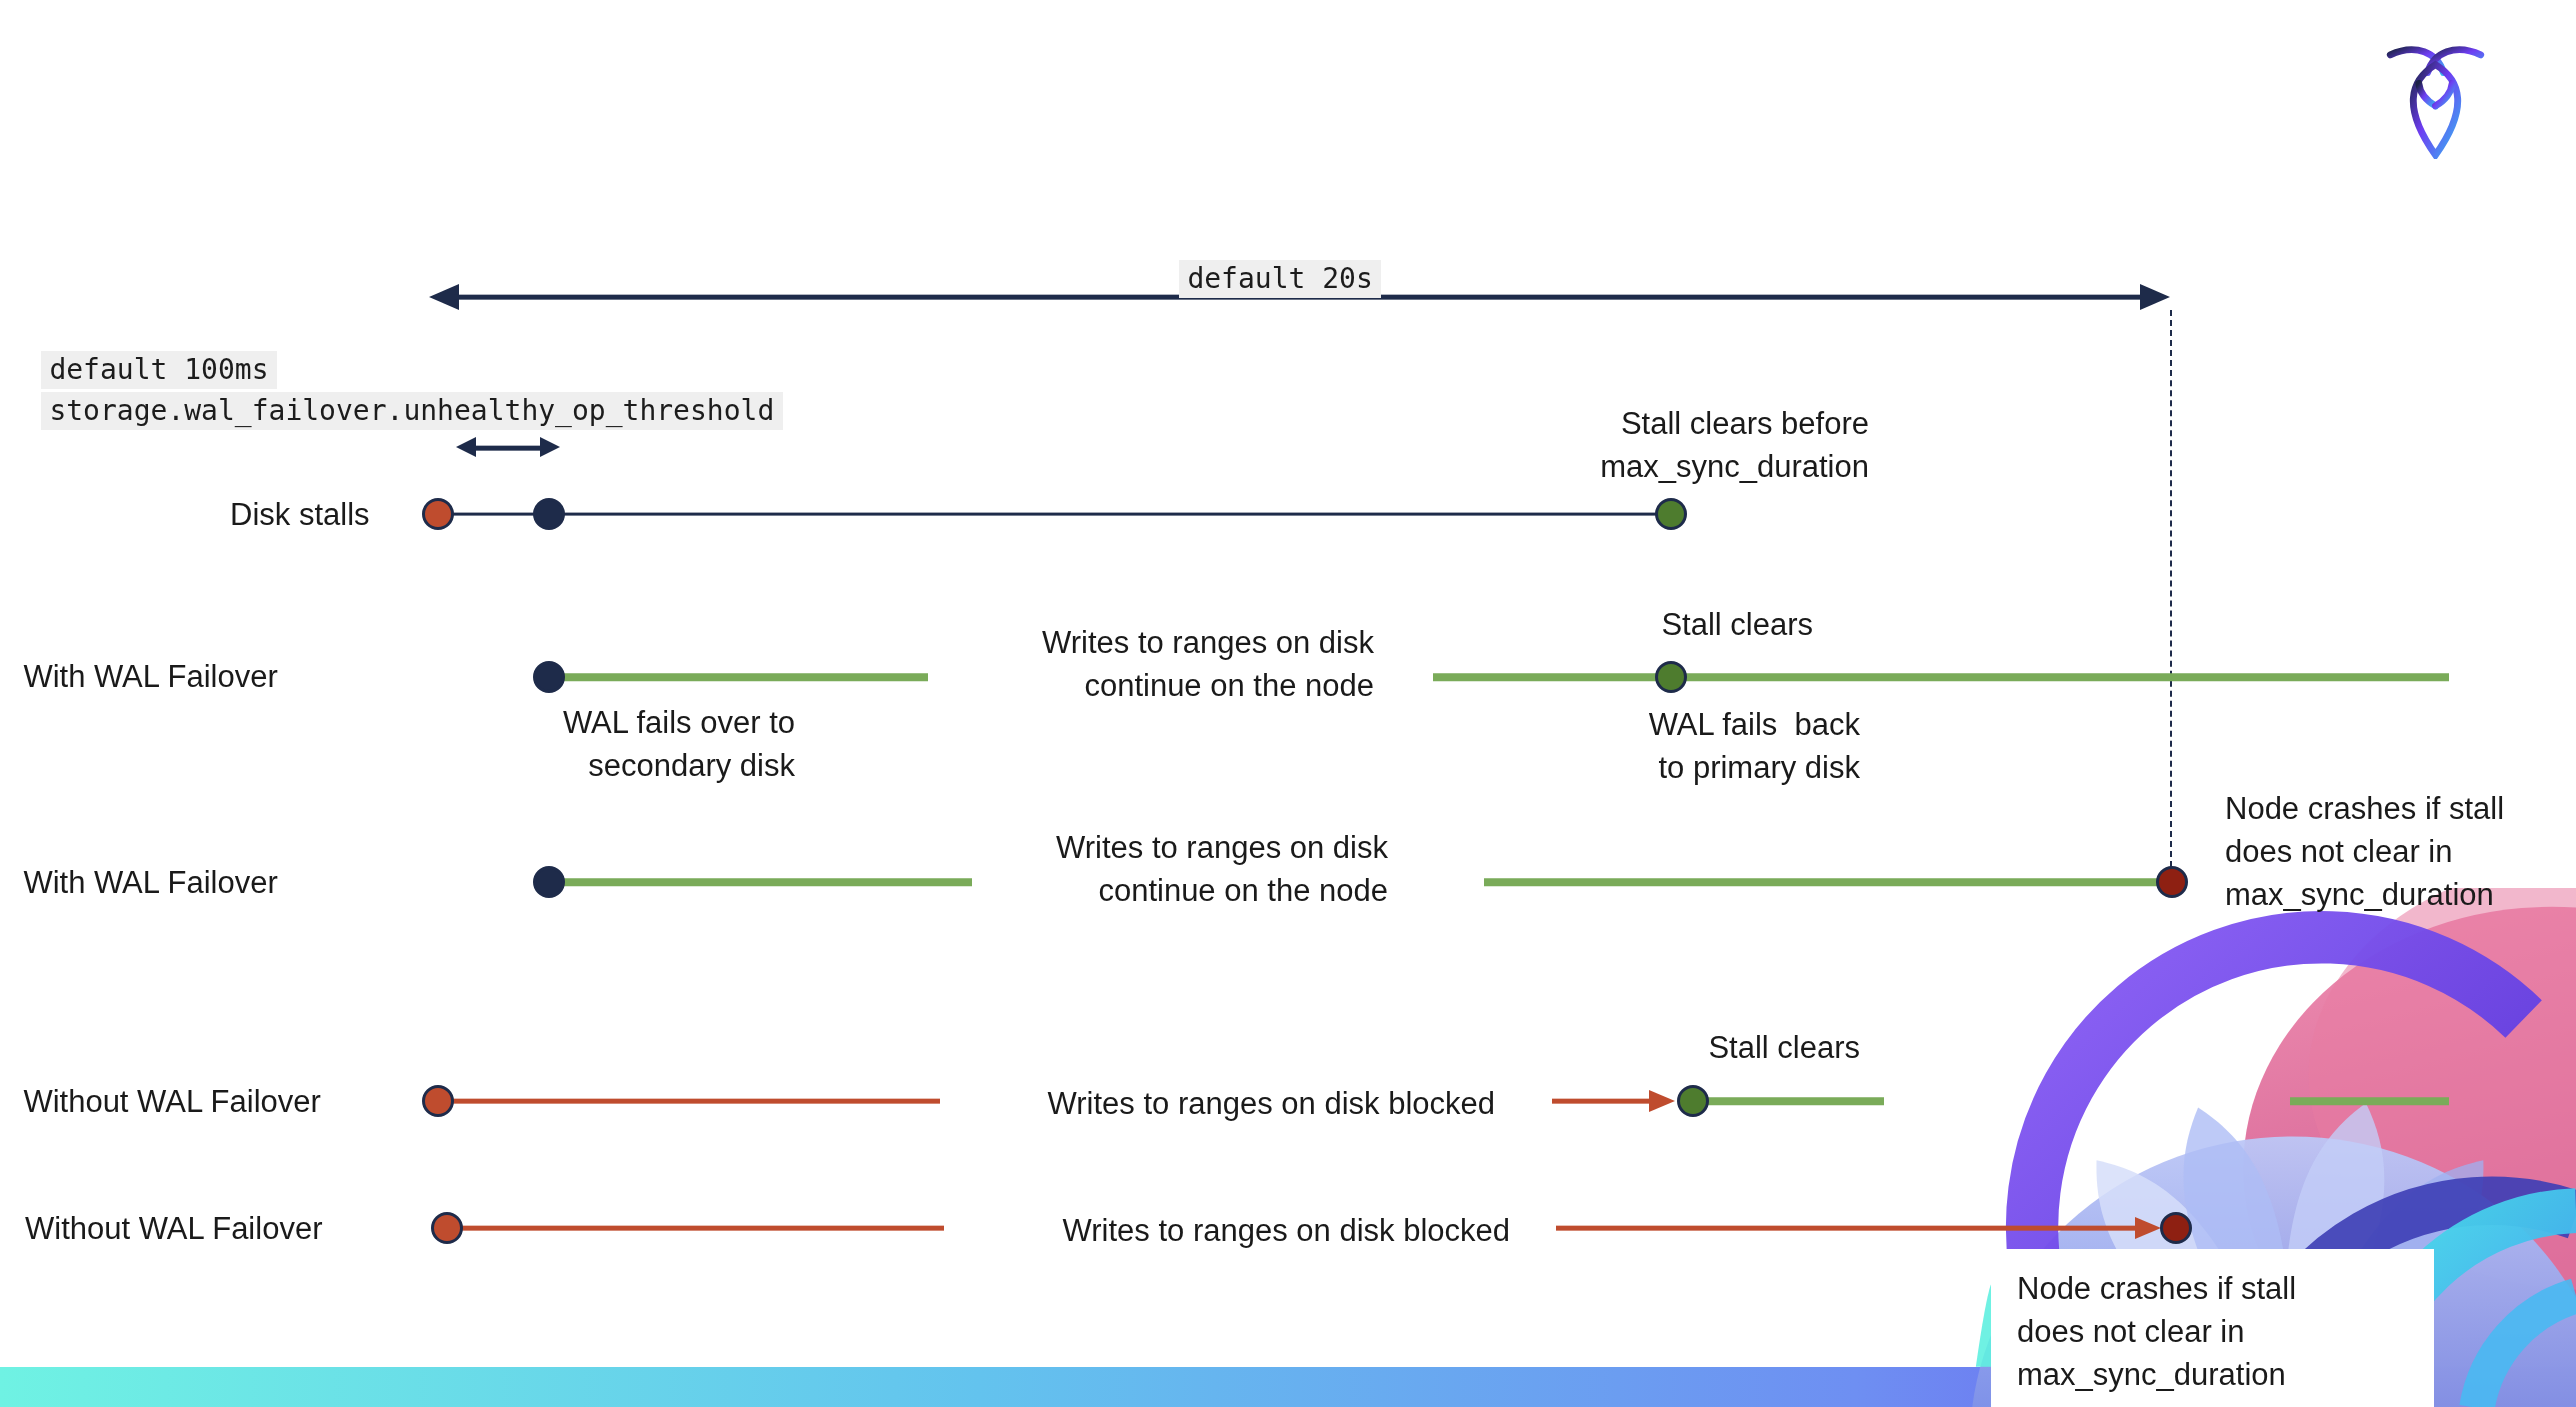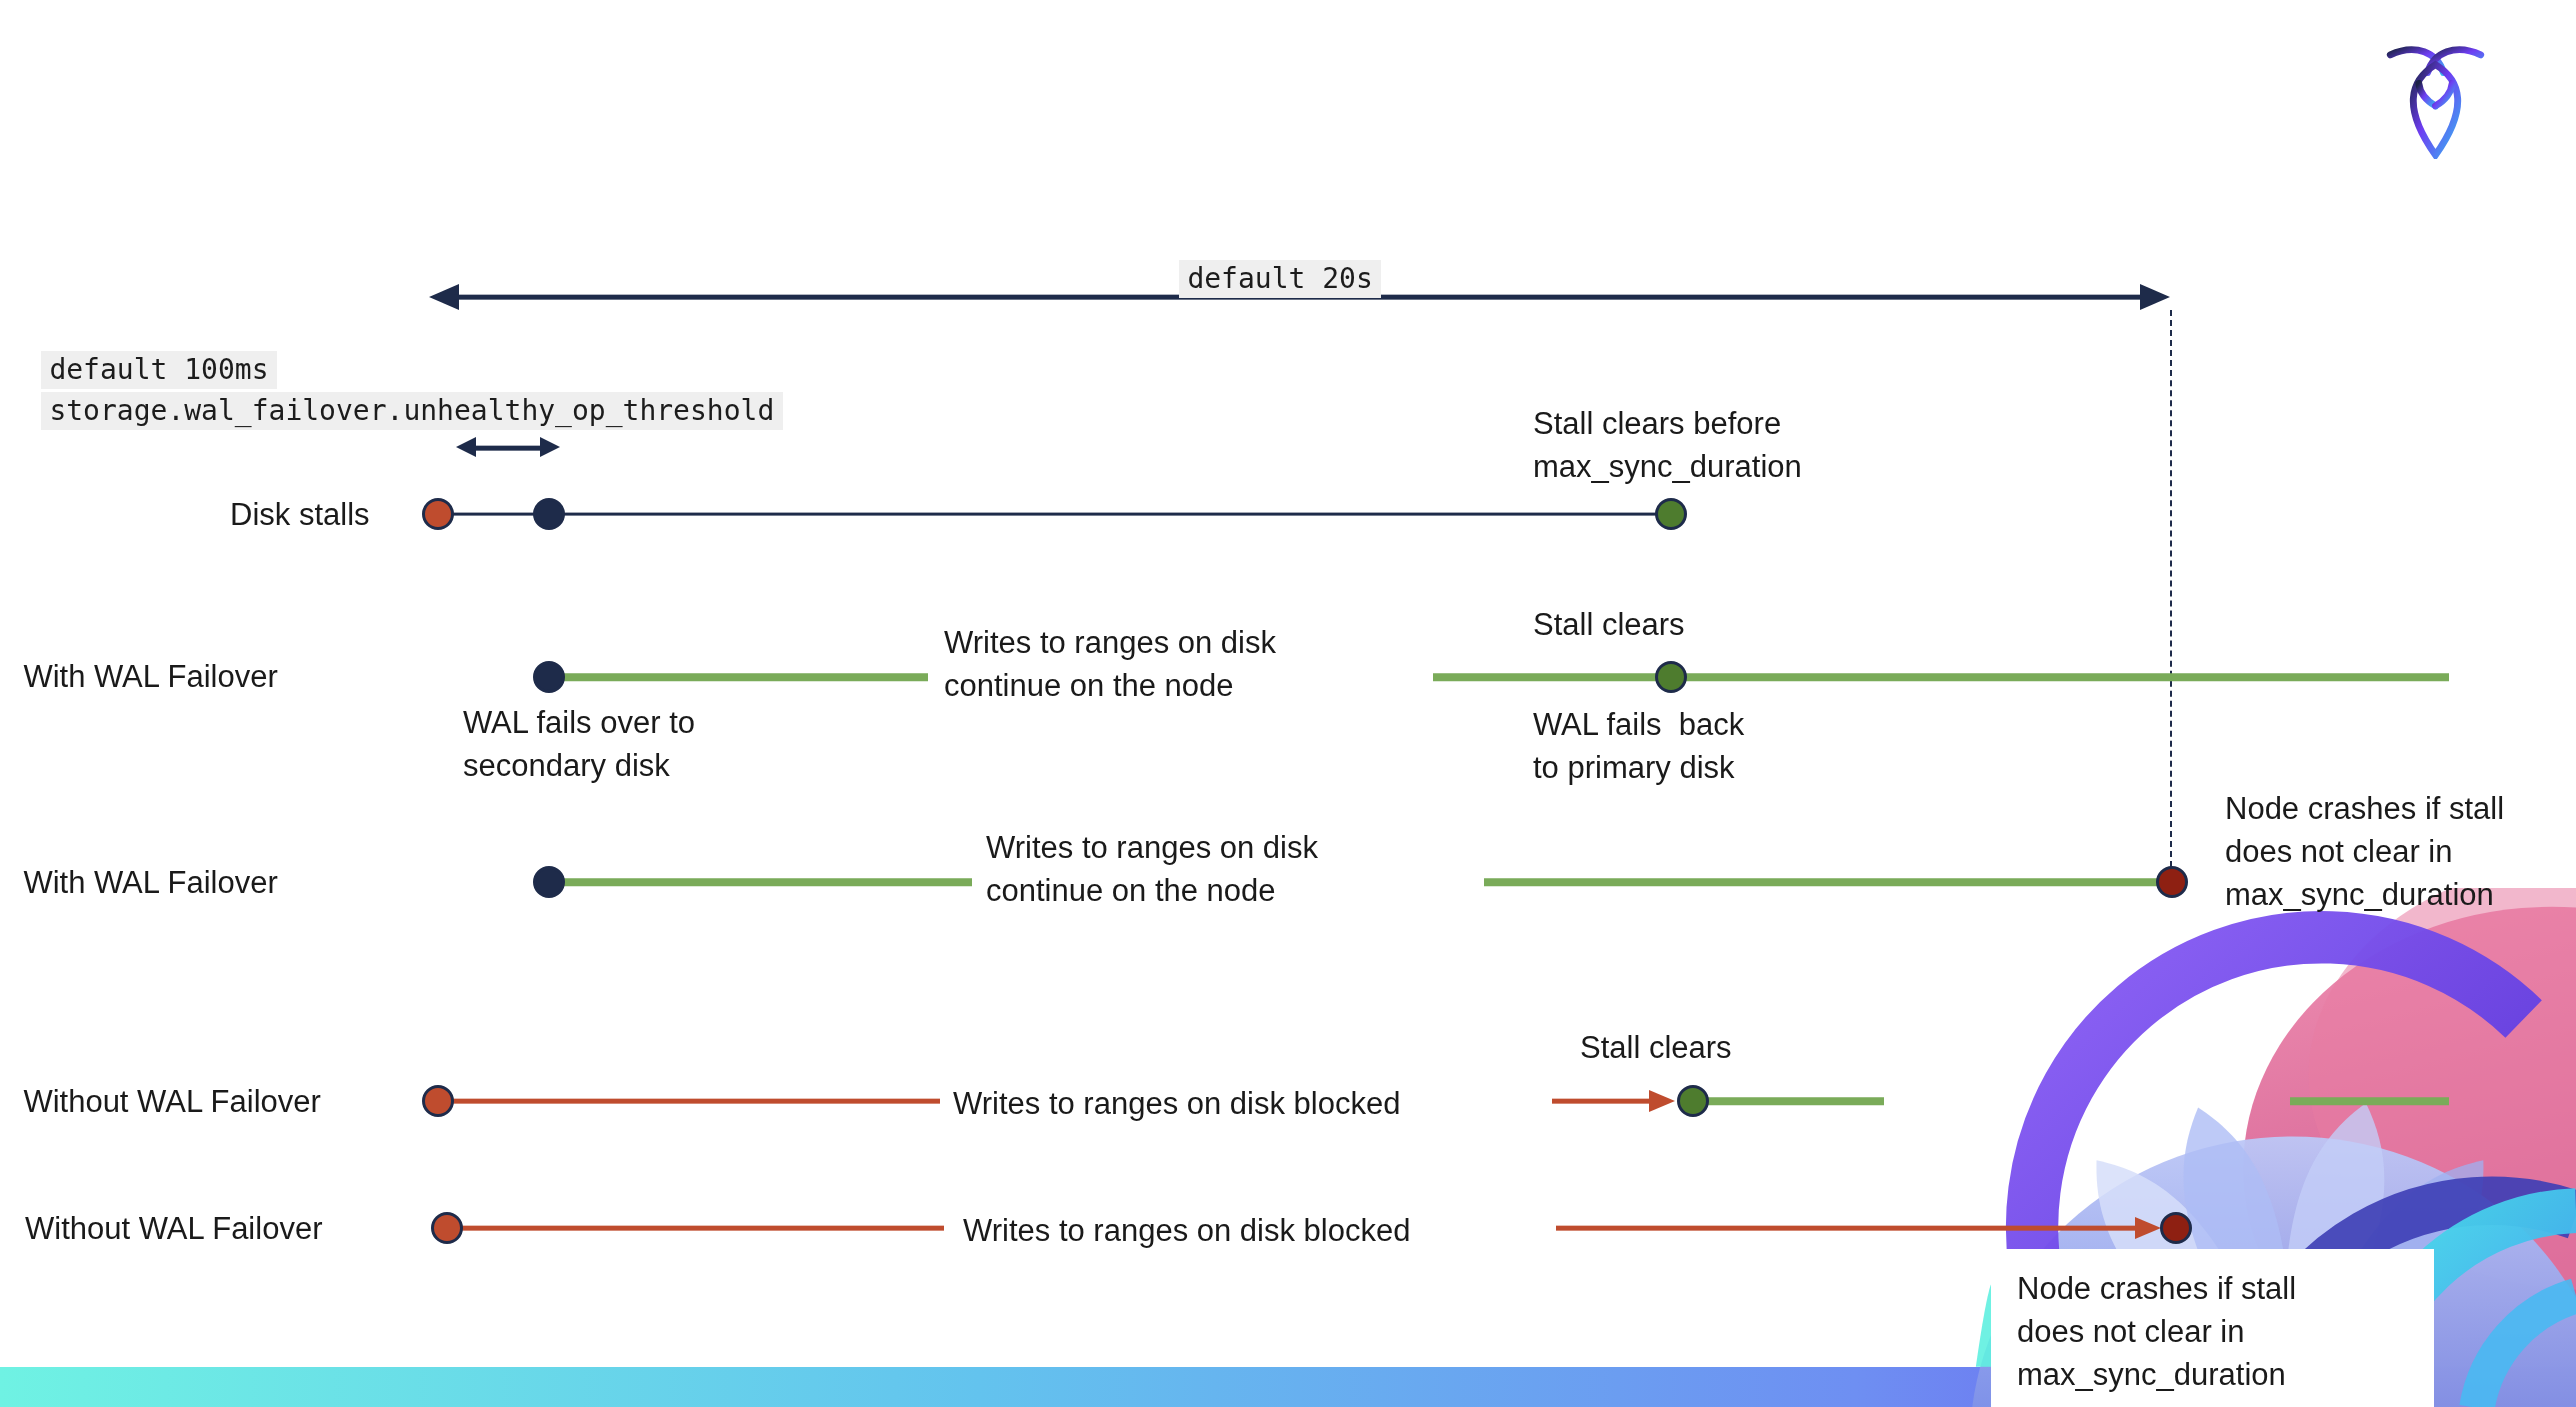--- a/index.html
+++ b/index.html
@@ -5,21 +5,21 @@
   html,body{margin:0;padding:0;background:#ffffff;}
   #slide{position:relative;width:2576px;height:1408px;overflow:hidden;background:#fff;
          font-family:"Liberation Sans",sans-serif;color:var(--text);}
   #title{position:absolute;left:62px;top:36px;font-size:93px;font-weight:bold;
          letter-spacing:-1.9px;color:#0a0a0a;}
   .mono{position:absolute;font-family:"DejaVu Sans Mono",monospace;font-size:28px;
         line-height:32px;background:var(--label_bg);padding:2.8px 8.4px;color:#1c1c1c;
         white-space:pre;z-index:6;}
   .txt{position:absolute;font-size:31px;line-height:43px;color:var(--text);z-index:7;}
   .txt div{white-space:pre;}
-  .center{text-align:left;}
+  .center{text-align:right;}
   .dot{position:absolute;width:32px;height:32px;border:3.7px solid var(--navy);
        border-radius:50%;box-sizing:border-box;transform:translate(-50%,-50%);z-index:6;}
   .dot-navy{background:var(--navy);}
   .dot-red{background:var(--red);}
   .dot-green{background:var(--green_dot);}
   .dot-maroon{background:var(--maroon);}
   .hline{position:absolute;transform:translateY(-50%);z-index:5;}
   .nline{height:2.8px;background:var(--navy);}
   .aline{height:4.7px;background:var(--navy);}
   .gline{height:7.5px;background:var(--green_line);}

